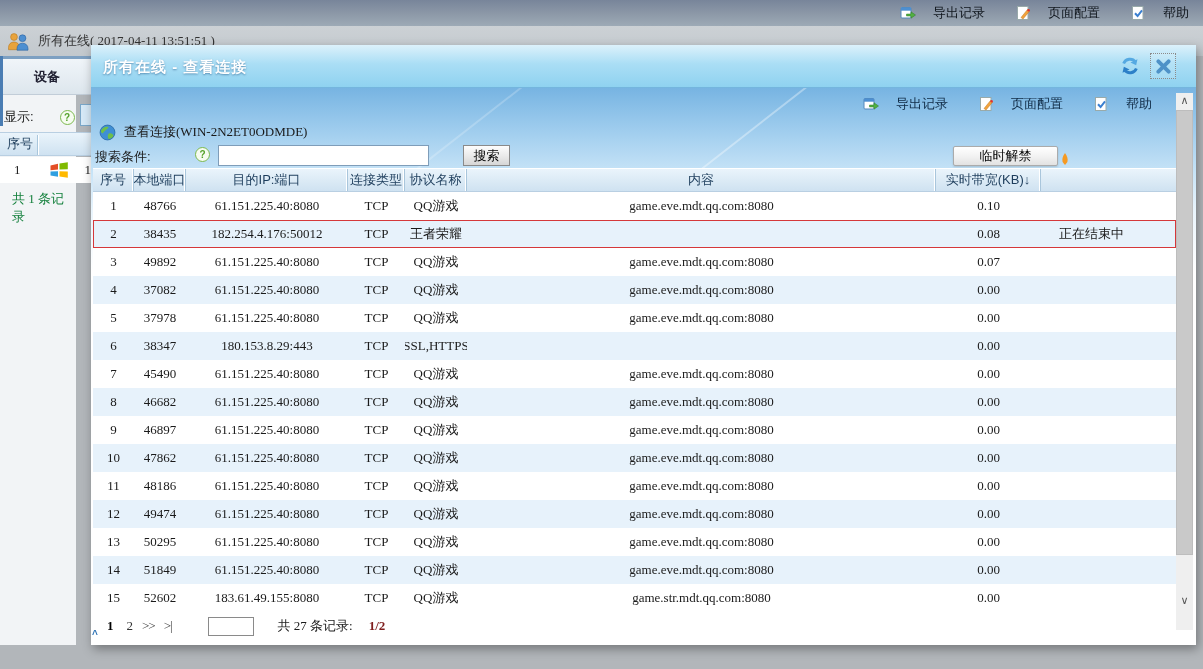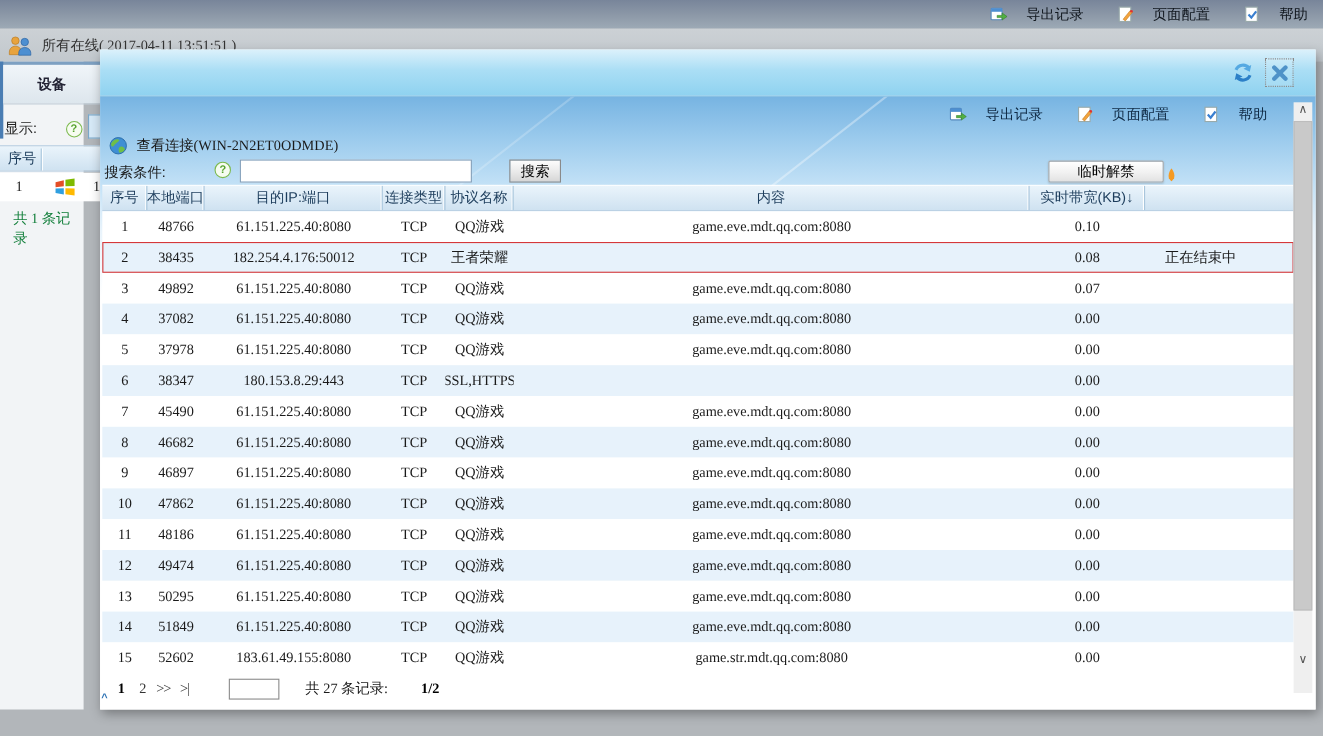--- a/index.html
+++ b/index.html
@@ -81,21 +81,21 @@
     color:#1a1a1a; white-space:nowrap; overflow:hidden; }
   .c0{width:41px}.c1{width:52px}.c2{width:162px}.c3{width:57px}.c4{width:62px}.c5{width:469px}.c6{width:105px}.c7{width:101px}
 
   .pager { position:absolute; left:2px; top:524px; width:1083px; height:28px; background:#fff;
     display:flex; align-items:center; font-family:"Liberation Serif","DejaVu Serif",serif; }
   .pg-cur { margin-left:14px; font-weight:bold; color:#000; }
   .pg-num { margin-left:13px; color:#333; cursor:pointer; }
   .pg-arrow { margin-left:9px; color:#444; cursor:pointer; letter-spacing:-1px; }
   .pg-input { margin-left:36px; width:46px; height:19px; border:1px solid #8a8a8a; font-size:13px; text-align:center; }
   .pg-total { margin-left:24px; color:#1a1a1a; }
-  .pg-pos { margin-left:30px; font-weight:bold; color:#000000; }
+  .pg-pos { margin-left:16px; font-weight:bold; color:#7f1d1d; }
   .corner-caret { position:absolute; left:1px; top:541px; color:#2f74b5; font-size:10px; font-weight:bold; cursor:pointer; }
 
   .vscroll { position:absolute; top:5px; right:3px; width:17px; height:537px; background:#efefef; }
   .vs-up { position:absolute; top:0; left:0; width:17px; height:16px; color:#555; font-size:11px; text-align:center; line-height:15px; cursor:pointer; }
   .vs-thumb { position:absolute; top:17px; left:0; width:17px; height:445px; background:#c9c9c9; border:1px solid #bdbdbd; cursor:grab; }
   .vs-down { position:absolute; top:500px; left:0; width:17px; height:16px; color:#555; font-size:11px; text-align:center; line-height:15px; cursor:pointer; }
 
   .icon { display:inline-flex; line-height:0; }
 </style>
 </head>
@@ -172,20 +172,21 @@
             <path d="M10.5 10.2 L18.8 10.4 V16.8 L10.5 15.6z" fill="#ffb900"></path>
           </svg>
       </span>
       <span style="margin-left:16px;text-align:center;">192</span>
     </div>
     <div class="lp-total">共 1 条记录</div>
   </div>
 
   <div class="dialog">
     <div class="titlebar">
+      <span class="title">所有在线 - 查看连接</span>
       <button class="refresh-btn">
         <svg width="22" height="22" viewBox="0 0 20 20">
             <path d="M15.8 12.2a6.2 6.2 0 0 1-10.8 1.4" fill="none" stroke="#2c80c8" stroke-width="2.6"></path>
             <path d="M3.2 16.2 L4.4 10.6 L9.6 13.2 Z" fill="#2c80c8"></path>
             <path d="M4.2 7.8a6.2 6.2 0 0 1 10.8-1.4" fill="none" stroke="#55a9e2" stroke-width="2.6"></path>
             <path d="M16.8 3.8 L15.6 9.4 L10.4 6.8 Z" fill="#55a9e2"></path>
           </svg>
       </button>
       <button class="close-btn">
         <svg width="15" height="15" viewBox="0 0 14 14">

